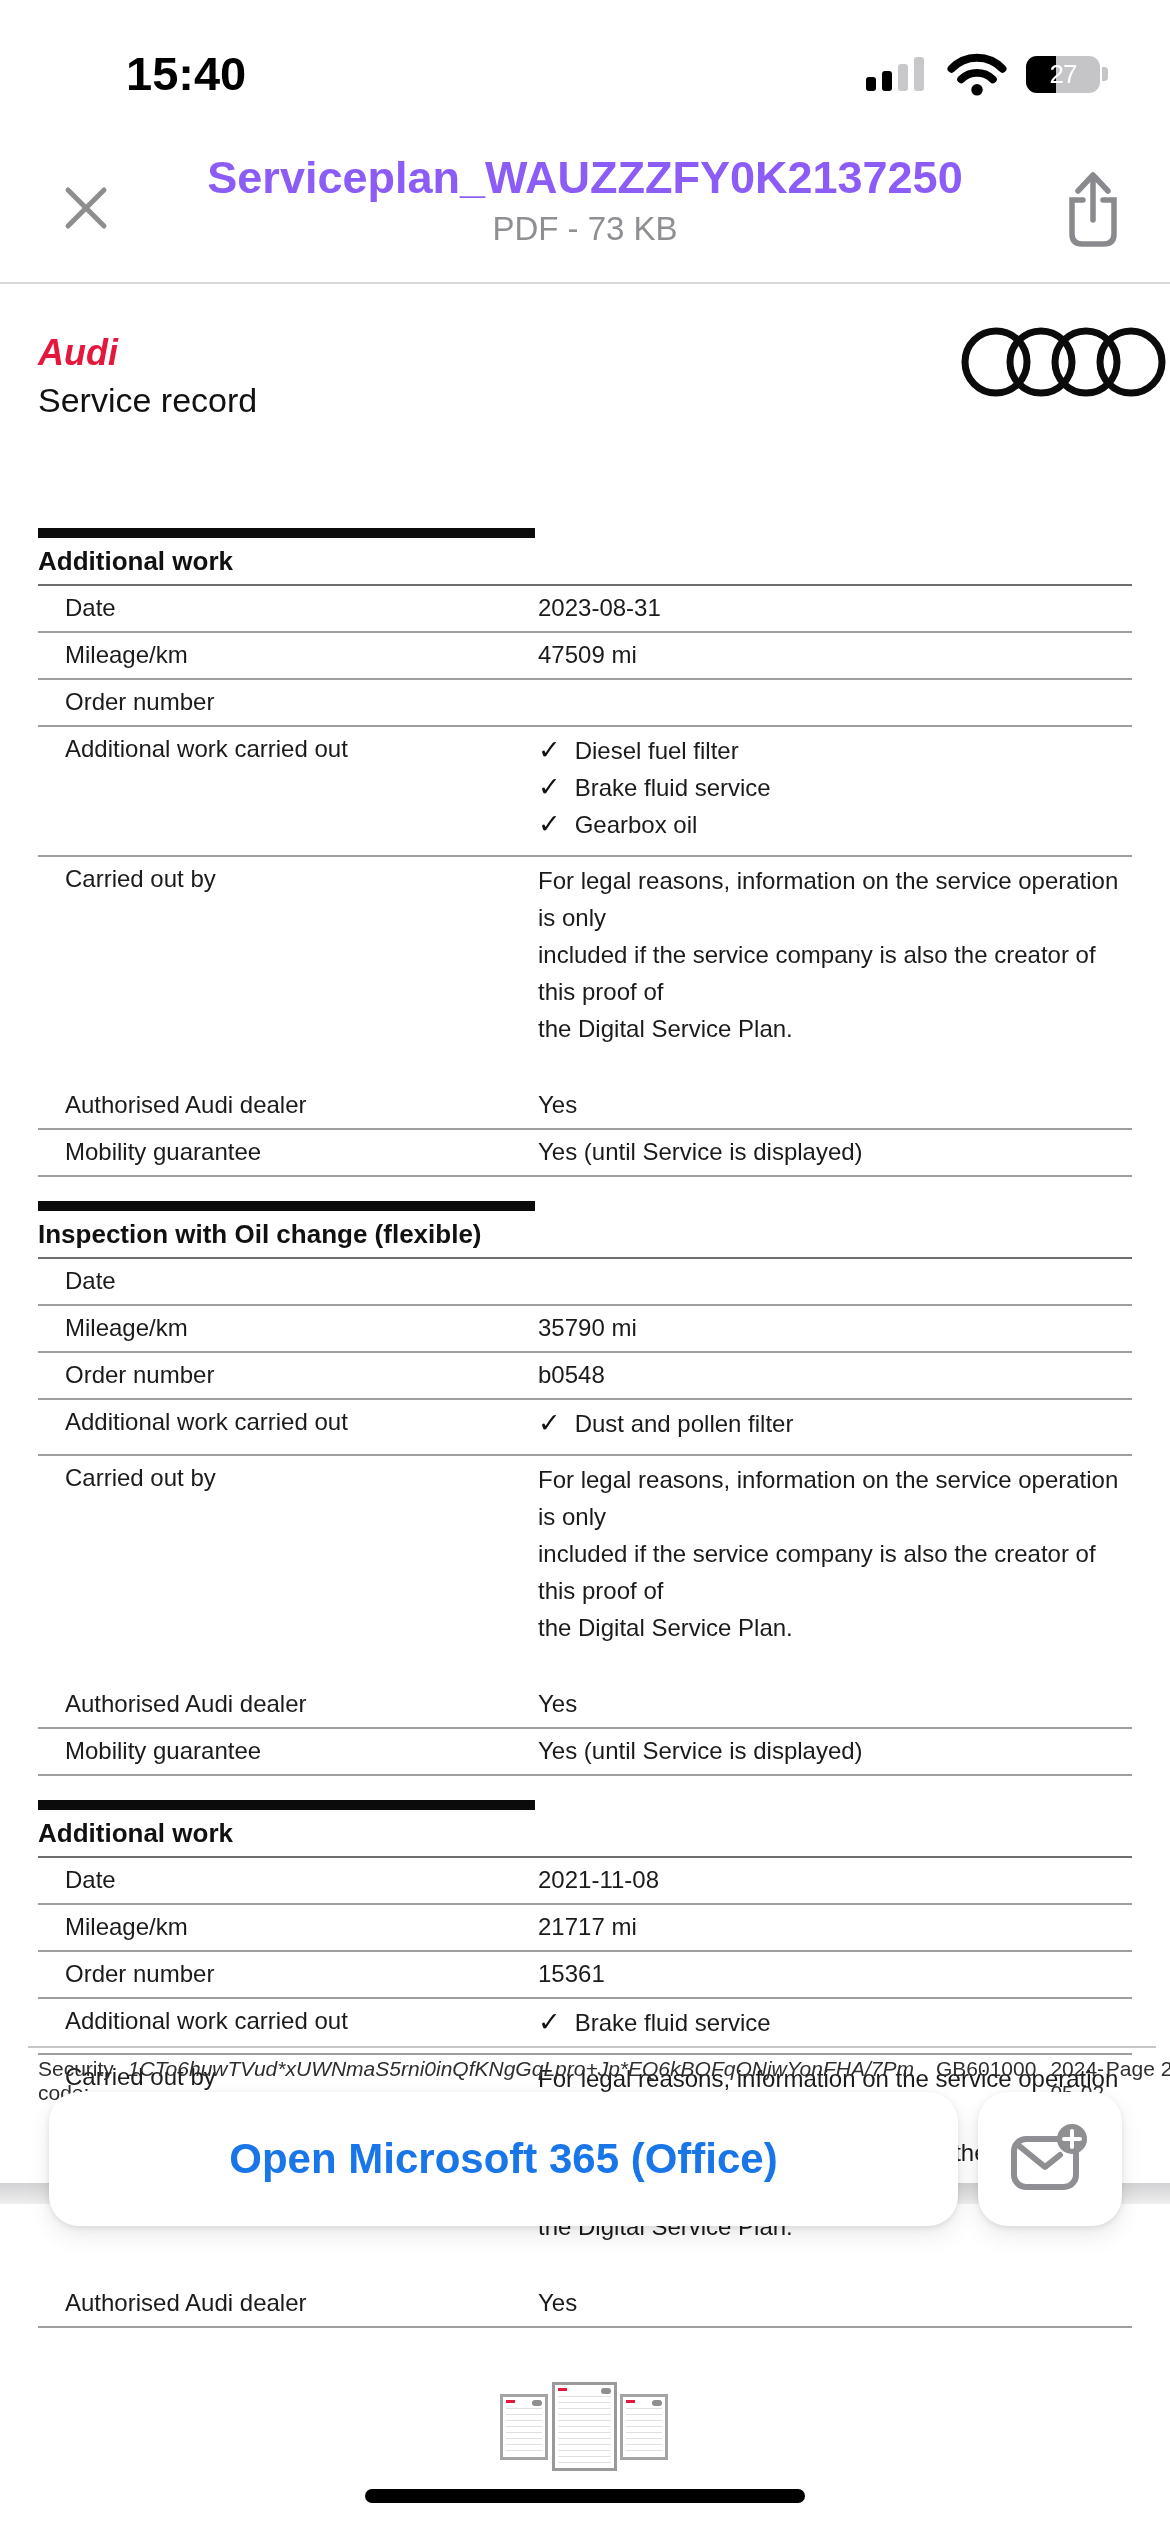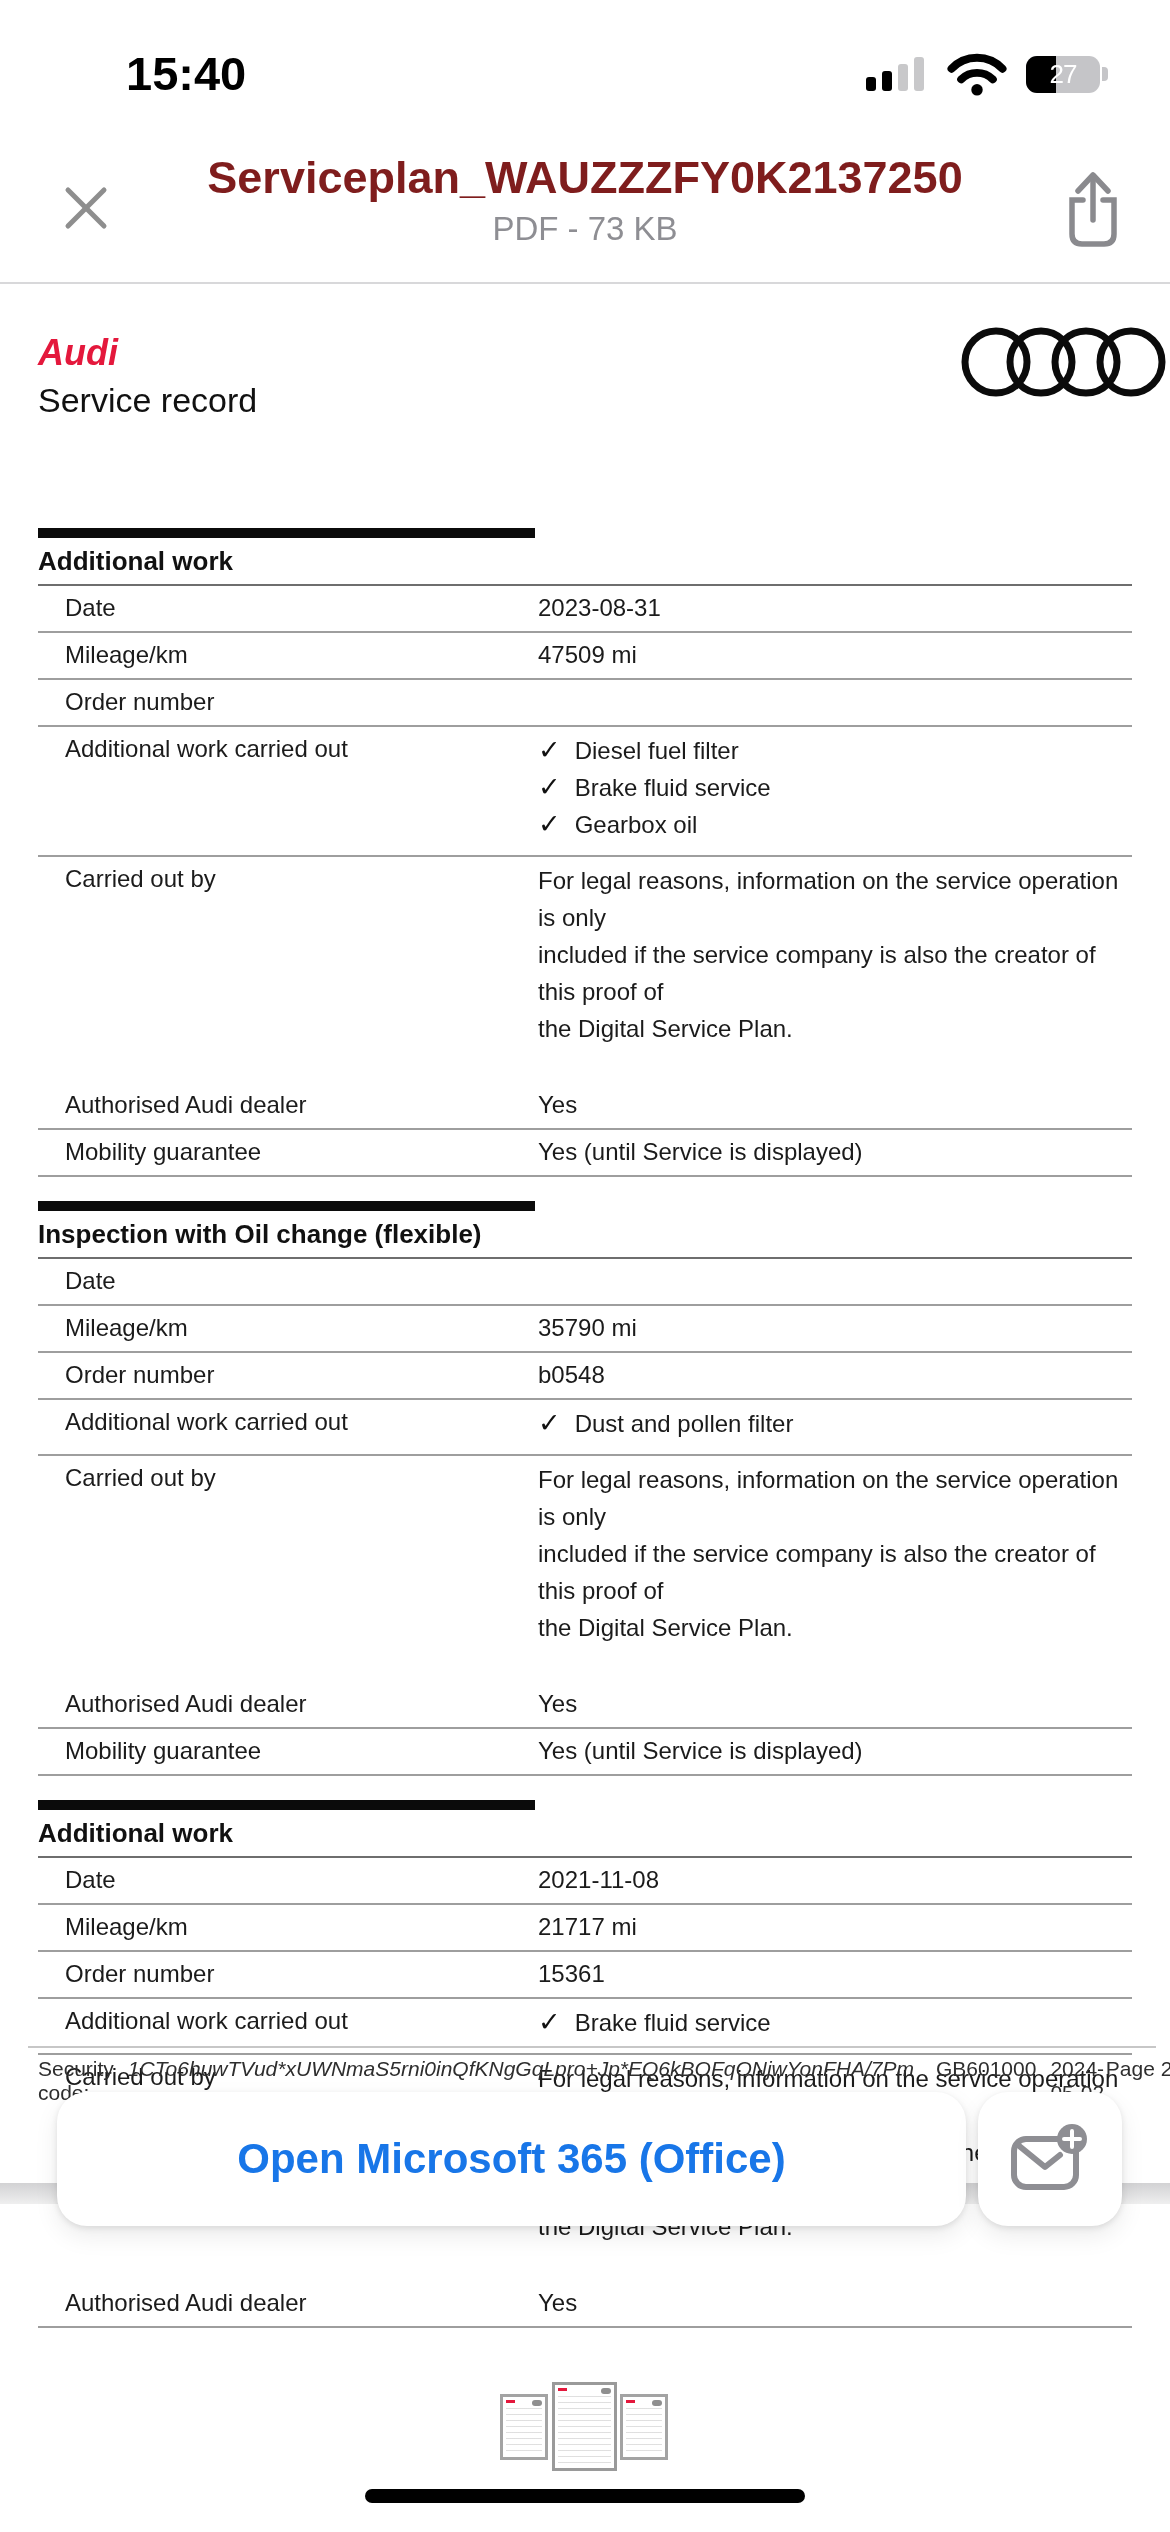--- a/index.html
+++ b/index.html
@@ -13,21 +13,21 @@
   .time { position:absolute; left:126px; top:46px; font-size:47px; font-weight:600; color:#000; letter-spacing:0; }
   .status-icons { position:absolute; right:62px; top:52px; display:flex; align-items:center; gap:18px; }
   .battery { position:relative; width:74px; height:37px; border-radius:11px; background:#c5c5c8; overflow:hidden; }
   .battery-fill { position:absolute; left:0; top:0; bottom:0; width:30px; background:#000; }
   .battery-num { position:absolute; inset:0; display:flex; align-items:center; justify-content:center;
                  color:#fff; font-size:26px; font-weight:400; letter-spacing:-1px; }
   .battery-cap { width:6px; height:14px; background:#c5c5c8; border-radius:0 4px 4px 0; margin-left:2px; }
   .battery-wrap { display:flex; align-items:center; }
   
   .viewer-header { position:absolute; top:100px; left:0; right:0; height:184px; background:#fff; border-bottom:2px solid #d8d8da; }
-  .vh-title { position:absolute; top:52px; left:140px; right:140px; text-align:center; font-size:45px; font-weight:700; color:#7f1d1d; white-space:nowrap; overflow:hidden; }
+  .vh-title { position:absolute; top:52px; left:140px; right:140px; text-align:center; font-size:45px; font-weight:700; color:#8b5cf6; white-space:nowrap; overflow:hidden; }
   .vh-sub { position:absolute; top:110px; left:140px; right:140px; text-align:center; font-size:33px; color:#8e8e93; }
   .close-btn { position:absolute; left:58px; top:80px; width:56px; height:56px; }
   .share-btn { position:absolute; right:42px; top:66px; width:70px; height:86px; }
   
   .document { position:absolute; top:286px; left:0; right:0; padding:0 38px; background:#fff; color:#1b1b1b; }
   .doc-header { position:relative; padding-top:46px; height:200px; }
   .brand { font-size:36px; font-weight:700; color:#e4183c;font-style:italic; }
   .doc-title { font-size:34px; margin-top:7px; color:#111; }
   .rings { position:absolute; top:40px; right:-35px; }
   .record-section { margin-top:0; margin-bottom:24px; }
@@ -46,21 +46,21 @@
   .pdf-footer { position:absolute; top:2046px; left:28px; right:14px; border-top:2px solid #c7c7c7; }
   .pdf-footer-row { display:flex; align-items:baseline; margin-top:9px; font-size:21px; color:#2e2e2e; }
   .sec-label { margin-left:10px; }
   .sec-code { margin-left:14px;font-style:italic; }
   .sec-station { margin-left:22px; }
   .sec-time { margin-left:14px; }
   .page-label { margin-left:auto; padding-right:2px; white-space:nowrap; }
   
   .scrubber { position:absolute; top:2183px; left:0; right:0; height:21px;
               background:linear-gradient(#d2d2d4, #efefef); }
-  .open-card { position:absolute; top:2092px; left:57px; width:909px; height:134px; background:#fff;
+  .open-card { position:absolute; top:2092px; left:49px; width:909px; height:134px; background:#fff;
                border-radius:30px; box-shadow:0 2px 6px rgba(0,0,0,0.10), 0 10px 24px rgba(0,0,0,0.08);
                display:flex; align-items:center; justify-content:center; cursor:pointer; }
   .open-label { font-size:42px; font-weight:600; color:#1876e8; }
   .mail-card { position:absolute; top:2092px; left:978px; width:144px; height:134px; background:#fff;
                border-radius:30px; box-shadow:0 2px 6px rgba(0,0,0,0.10), 0 10px 24px rgba(0,0,0,0.08);
                display:flex; align-items:center; justify-content:center; cursor:pointer; }
   
   .thumb { position:absolute; background:#fff; border:3px solid #a3a3a3; }
   .thumb-left  { top:2394px; left:500px; width:48px; height:66px; }
   .thumb-center{ top:2382px; left:552px; width:65px; height:89px; border-color:#9a9a9a; }

